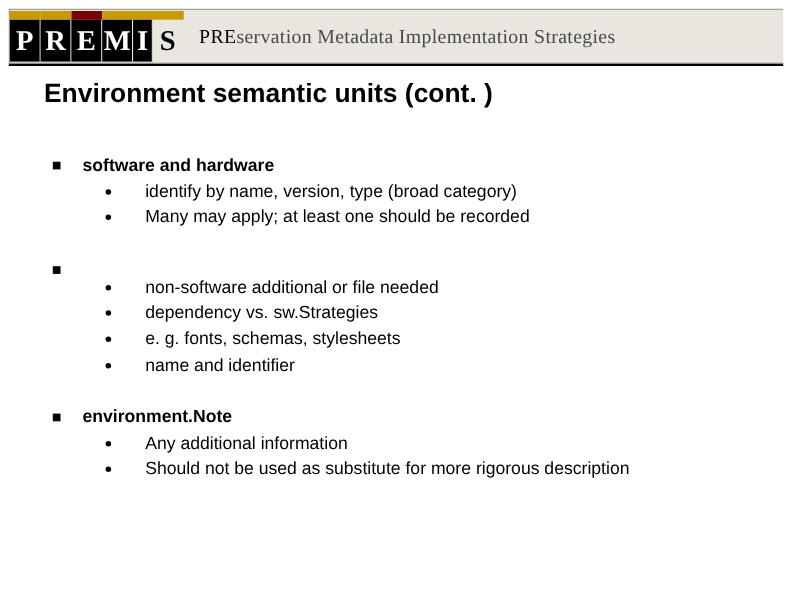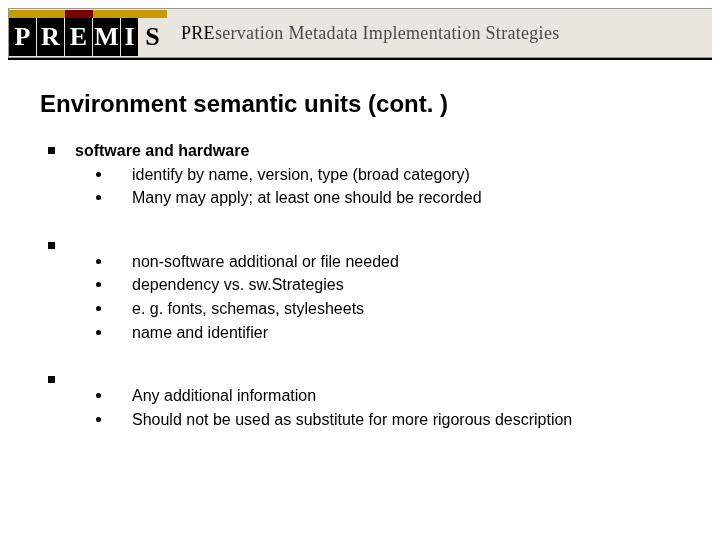--- a/index.html
+++ b/index.html
@@ -74,21 +74,21 @@
     position: absolute;
     top: 58px;
     left: 8px;
     right: 8px;
     height: 2px;
     background: #000;
   }
   
   .title {
     position: absolute;
-    top: 90px;
+    top: 72px;
     left: 40px;
     right: 40px;
     font-weight: bold;
     font-size: 24px;
     color: #000;
   }
   
   .body {
     position: absolute;
     top: 140px;
@@ -215,20 +215,21 @@
         <div class="sub">
             <div class="dot"></div>
             <div class="sub-text">name and identifier</div>
           </div>
       </div>
     </div>
 
     <div class="item">
       <div class="item-head">
         <div class="sq-bullet"></div>
+        <div class="item-title">environment.Note</div>
       </div>
       <div class="subs">
         <div class="sub">
             <div class="dot"></div>
             <div class="sub-text">Any additional information</div>
           </div>
         <div class="sub">
             <div class="dot"></div>
             <div class="sub-text">Should not be used as substitute for more rigorous description</div>
           </div>

